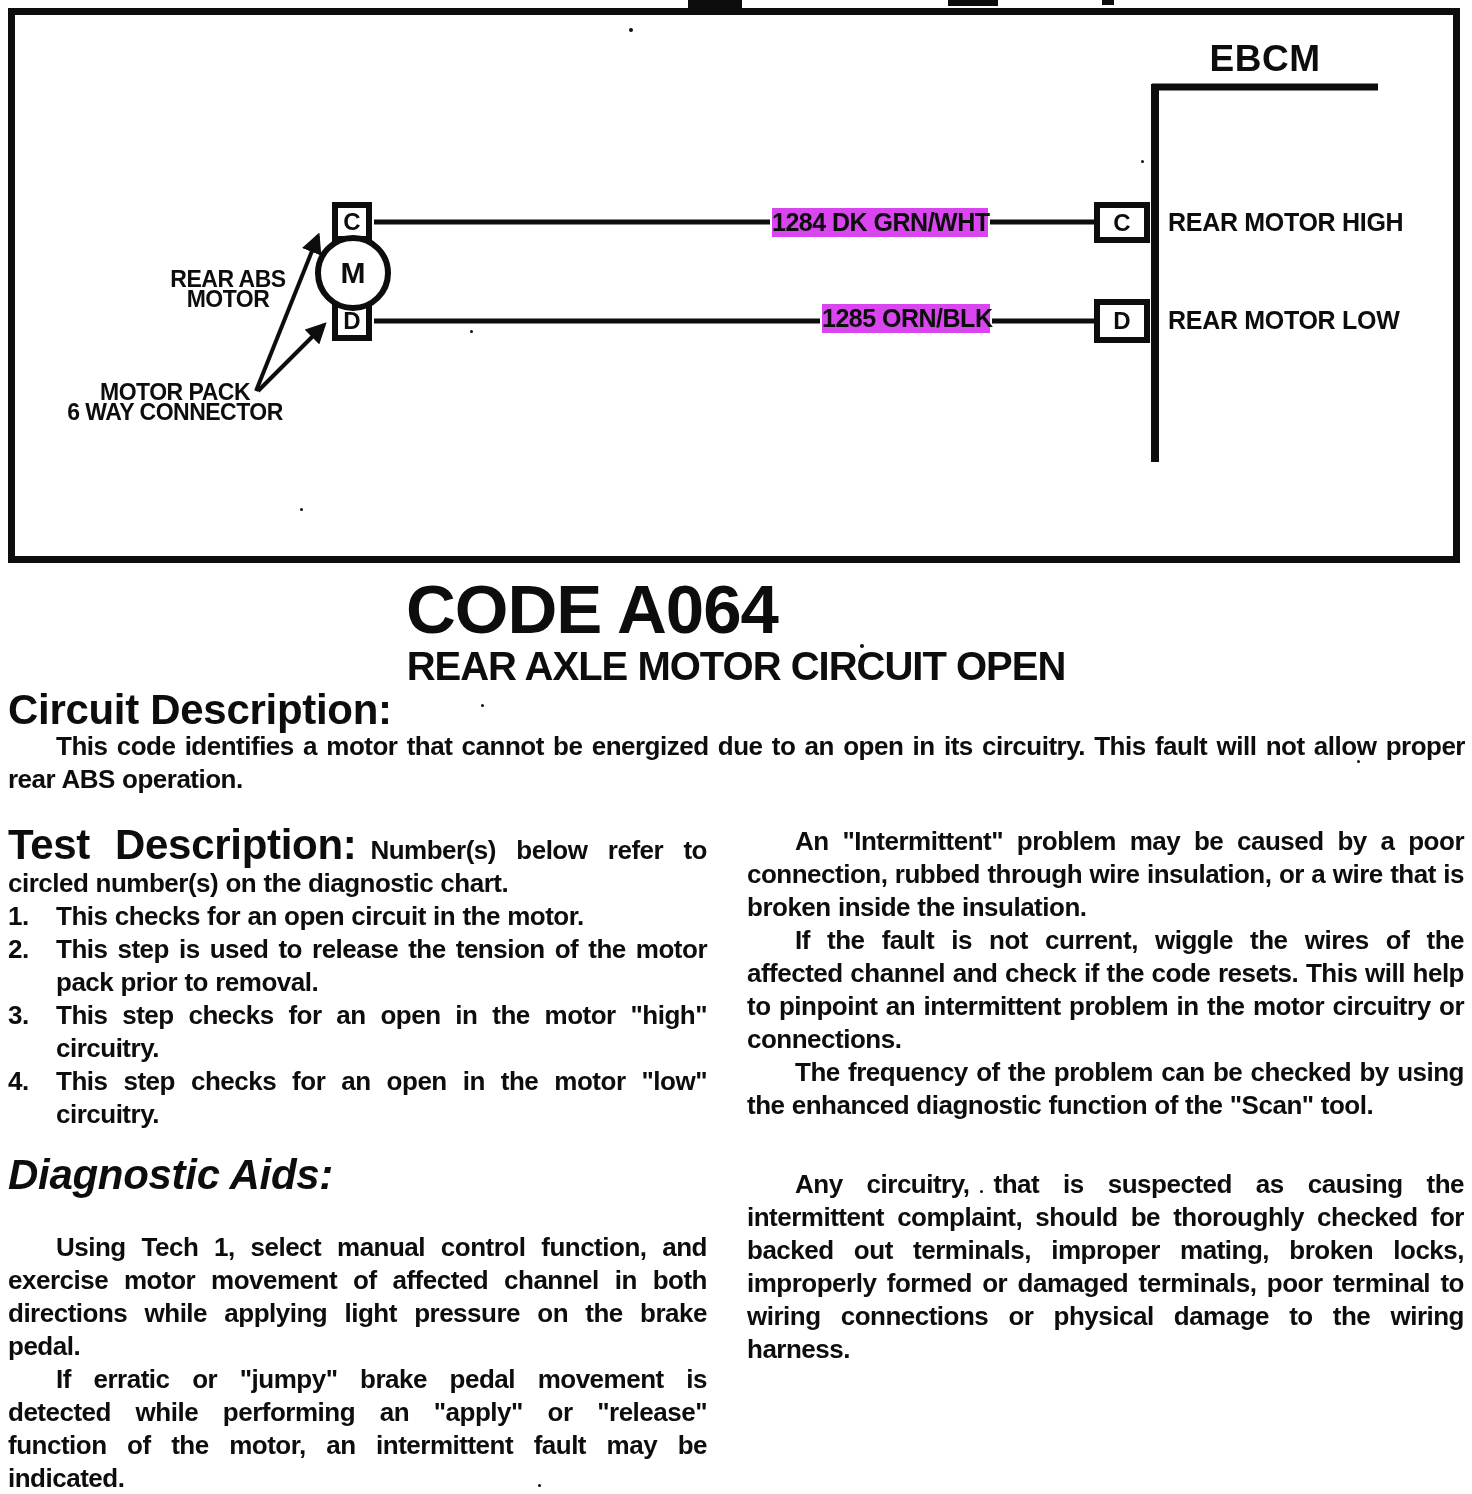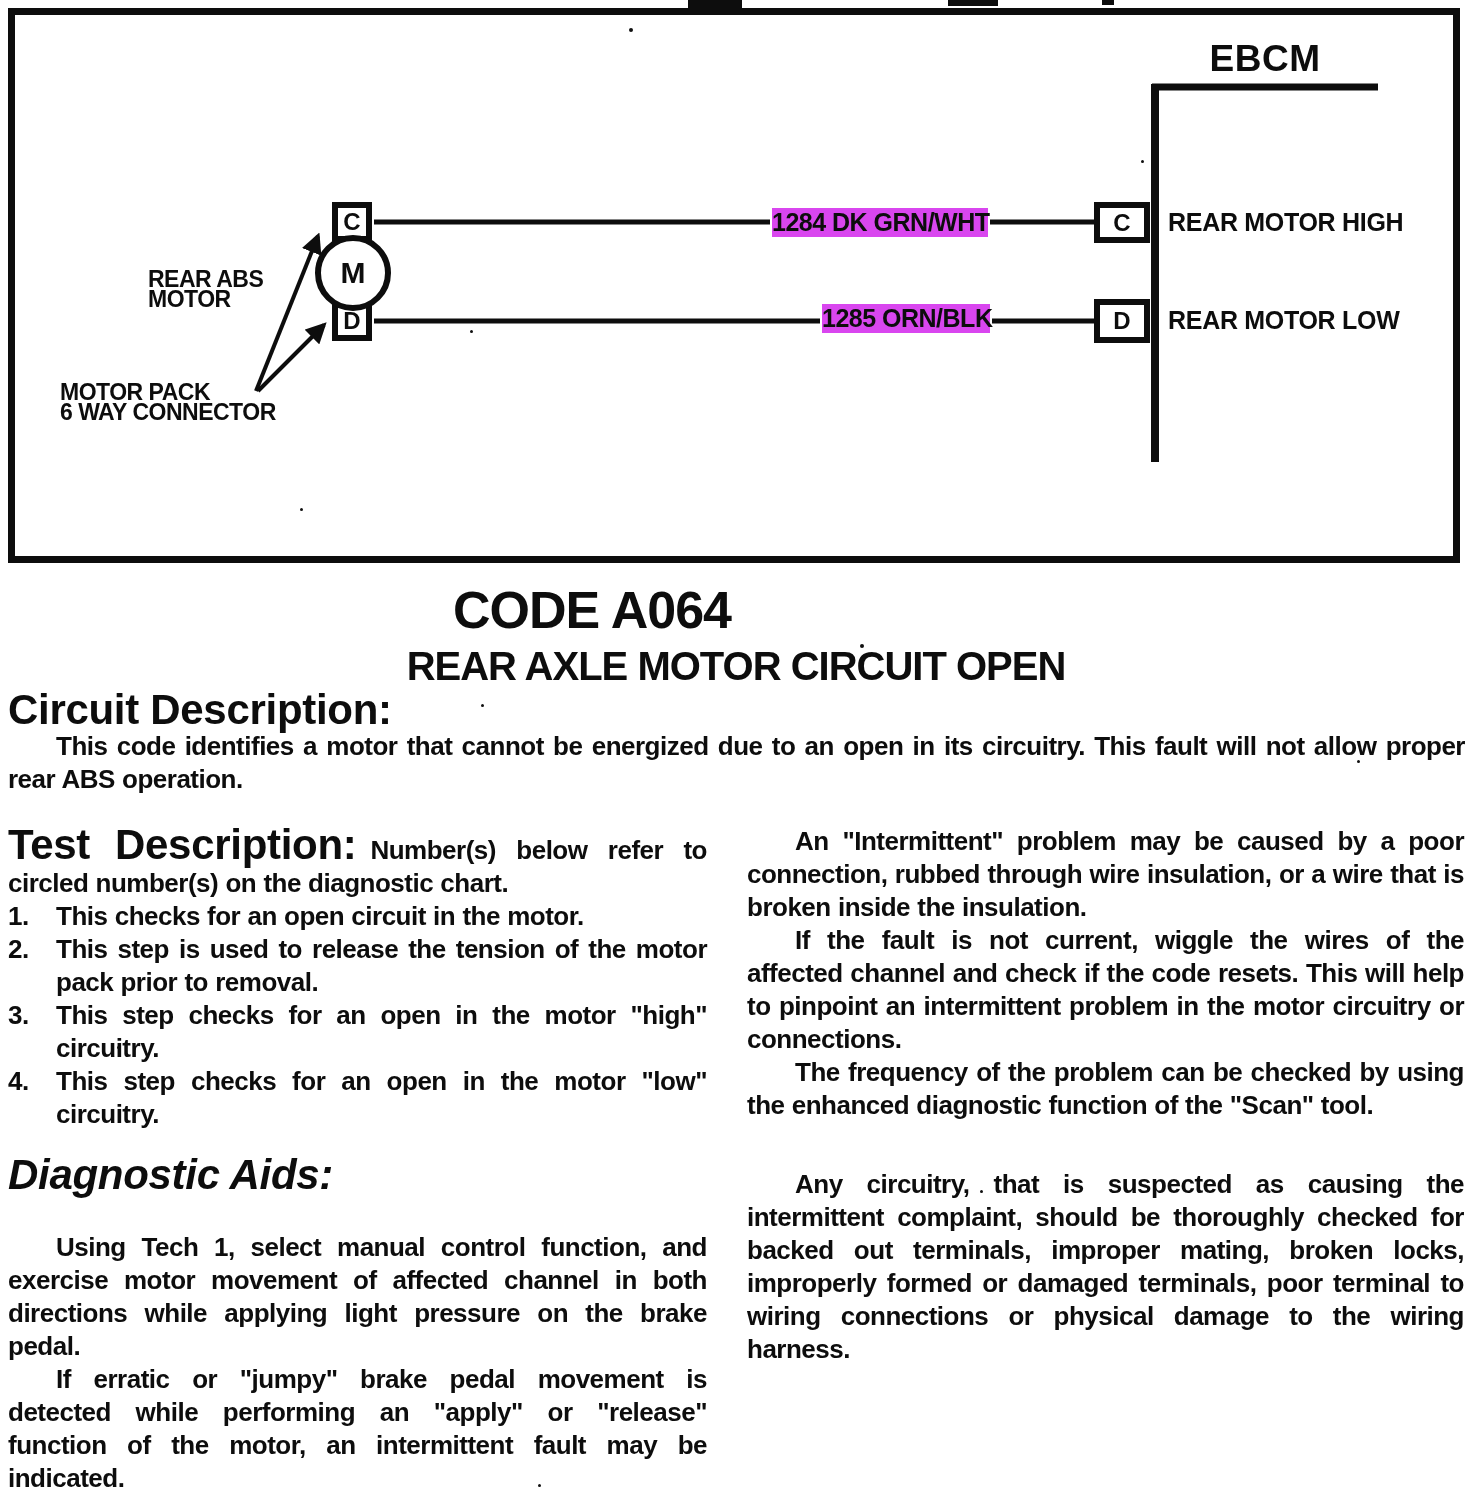--- a/index.html
+++ b/index.html
@@ -9,27 +9,27 @@
   .abs { position:absolute; }
 
   
   .figure-border { left:8px; top:8px; width:1452px; height:555px; border:7px solid #0d0d0d; background:#fff; }
   .diagram-svg { left:0; top:0; width:1472px; height:1494px; pointer-events:none; }
   .pinbox { position:absolute; border:6px solid #0d0d0d; background:#fff; display:flex; align-items:center;
             justify-content:center; font-size:24px; z-index:4; }
   .motor-circle { position:absolute; left:315px; top:235px; width:76px; height:76px; border:6px solid #0d0d0d;
             border-radius:50%; background:#fff; display:flex; align-items:center; justify-content:center;
             font-size:30px; z-index:5; }
-  .small-label { position:absolute; font-size:23px; line-height:19.5px; text-align:left; letter-spacing:-0.5px; }
+  .small-label { position:absolute; font-size:23px; line-height:19.5px; text-align:center; letter-spacing:-0.5px; }
   .wire-label { position:absolute; font-size:25px; letter-spacing:-0.5px; white-space:nowrap; text-align:center; background:#d946ef; }
   .func-label { position:absolute; font-size:25px; letter-spacing:-0.3px; white-space:nowrap; }
   .ebcm-label { position:absolute; left:1152px; top:38px; width:226px; text-align:center; font-size:37px; letter-spacing:0.5px; }
 
   
-  .title { left:0; top:582px; width:1184px; text-align:center; font-size:52px; line-height:56px; letter-spacing:-1px; }
+  .title { left:0; top:582px; width:1184px; text-align:center; font-size:69px; line-height:56px; letter-spacing:-1px; }
   .subtitle { left:0; top:645px; width:1472px; text-align:center; font-size:40px; line-height:42px; letter-spacing:-1px; }
   .h2 { font-size:42px; line-height:40px; letter-spacing:-0.3px; }
   .body-text { font-size:26px; line-height:33px; text-align:justify; letter-spacing:-0.5px; word-spacing:0.5px; }
   .indent { text-indent:48px; }
   .circ-block { left:8px; top:690px; width:1457px; }
   .circ-block p { margin-top:0; }
   .col-left  { left:8px;  top:825px; width:699px; }
   .col-right { left:747px; top:825px; width:717px; }
   .intro-span { margin-left:14px; }
   .list-item { display:flex; }

